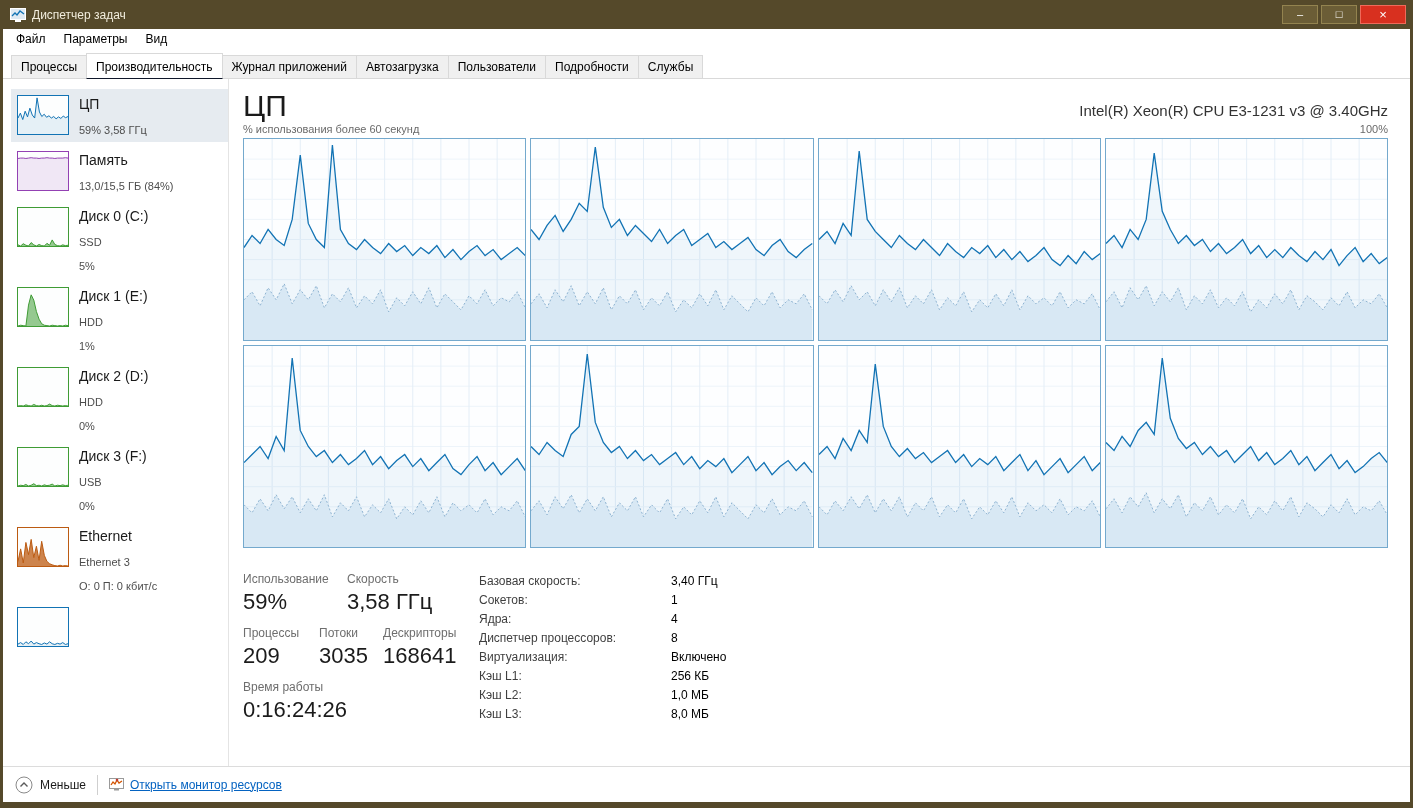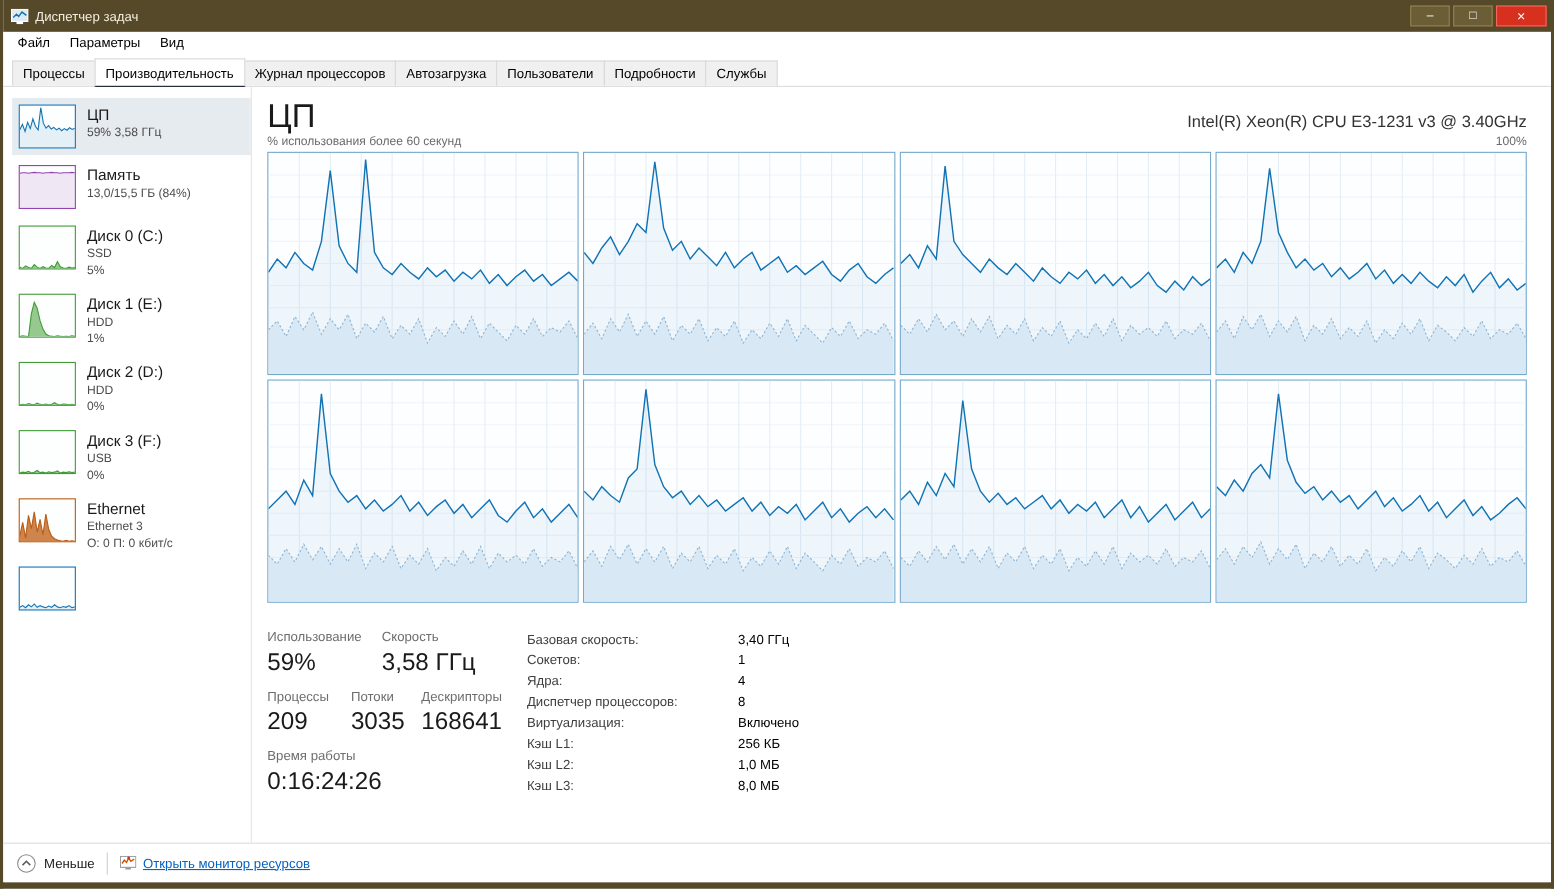--- a/index.html
+++ b/index.html
@@ -32,21 +32,21 @@
 
   
   .app-body{ flex:1 1 auto; display:flex; min-height:0; background:#fff;}
 
   .sidebar{ width:226px; flex:0 0 auto; border-right:1px solid #e4e4e4; padding:10px 0 0 8px; overflow:hidden;}
   .side-item{ display:flex; gap:10px; padding:6px 6px 6px 6px; margin-bottom:3px; cursor:default;}
   .side-item.selected{ background:#e6ebf0;}
   .mini{ width:52px; height:40px; border:1px solid #999; background:#fdfefe; flex:0 0 auto;}
   .side-text{ min-width:0; padding-top:1px;}
   .side-title{ font-size:14px; color:#1a1a1a; white-space:nowrap; overflow:hidden;}
-  .side-sub{ font-size:11px; color:#4d4d4d; margin-top:3px; white-space:nowrap; overflow:hidden;}
+  .side-sub{ font-size:11px; color:#4d4d4d; margin-top:12px; white-space:nowrap; overflow:hidden;}
 
   .main{ flex:1 1 auto; min-width:0; padding:10px 22px 0 14px; overflow:hidden;}
   .main-header{ display:flex; justify-content:space-between; align-items:baseline;}
   .main-title{ font-size:30px; font-weight:400; color:#1a1a1a;}
   .cpu-name{ font-size:15px; color:#333;}
   .chart-caption{ display:flex; justify-content:space-between; font-size:11px; color:#6a6a6a;gap:16px;}
   .chart-grid{ margin-top:3px; display:grid; grid-template-columns:repeat(4,1fr); grid-template-rows:203px 203px; gap:4px;}
   .core-chart{ width:100%; height:100%; border:1px solid #74a9cd; background:#fdfeff; display:block;}
 
   
@@ -91,21 +91,21 @@
 
   <div class="menubar">
     <span class="menu-item">Файл</span>
     <span class="menu-item">Параметры</span>
     <span class="menu-item">Вид</span>
   </div>
 
   <div class="tabbar">
     <div class="tab">Процессы</div>
     <div class="tab active">Производительность</div>
-    <div class="tab">Журнал процессоров</div>
+    <div class="tab">Журнал приложений</div>
     <div class="tab">Автозагрузка</div>
     <div class="tab">Пользователи</div>
     <div class="tab">Подробности</div>
     <div class="tab">Службы</div>
   </div>
 
   <div class="app-body">
 
     <aside class="sidebar">
 

